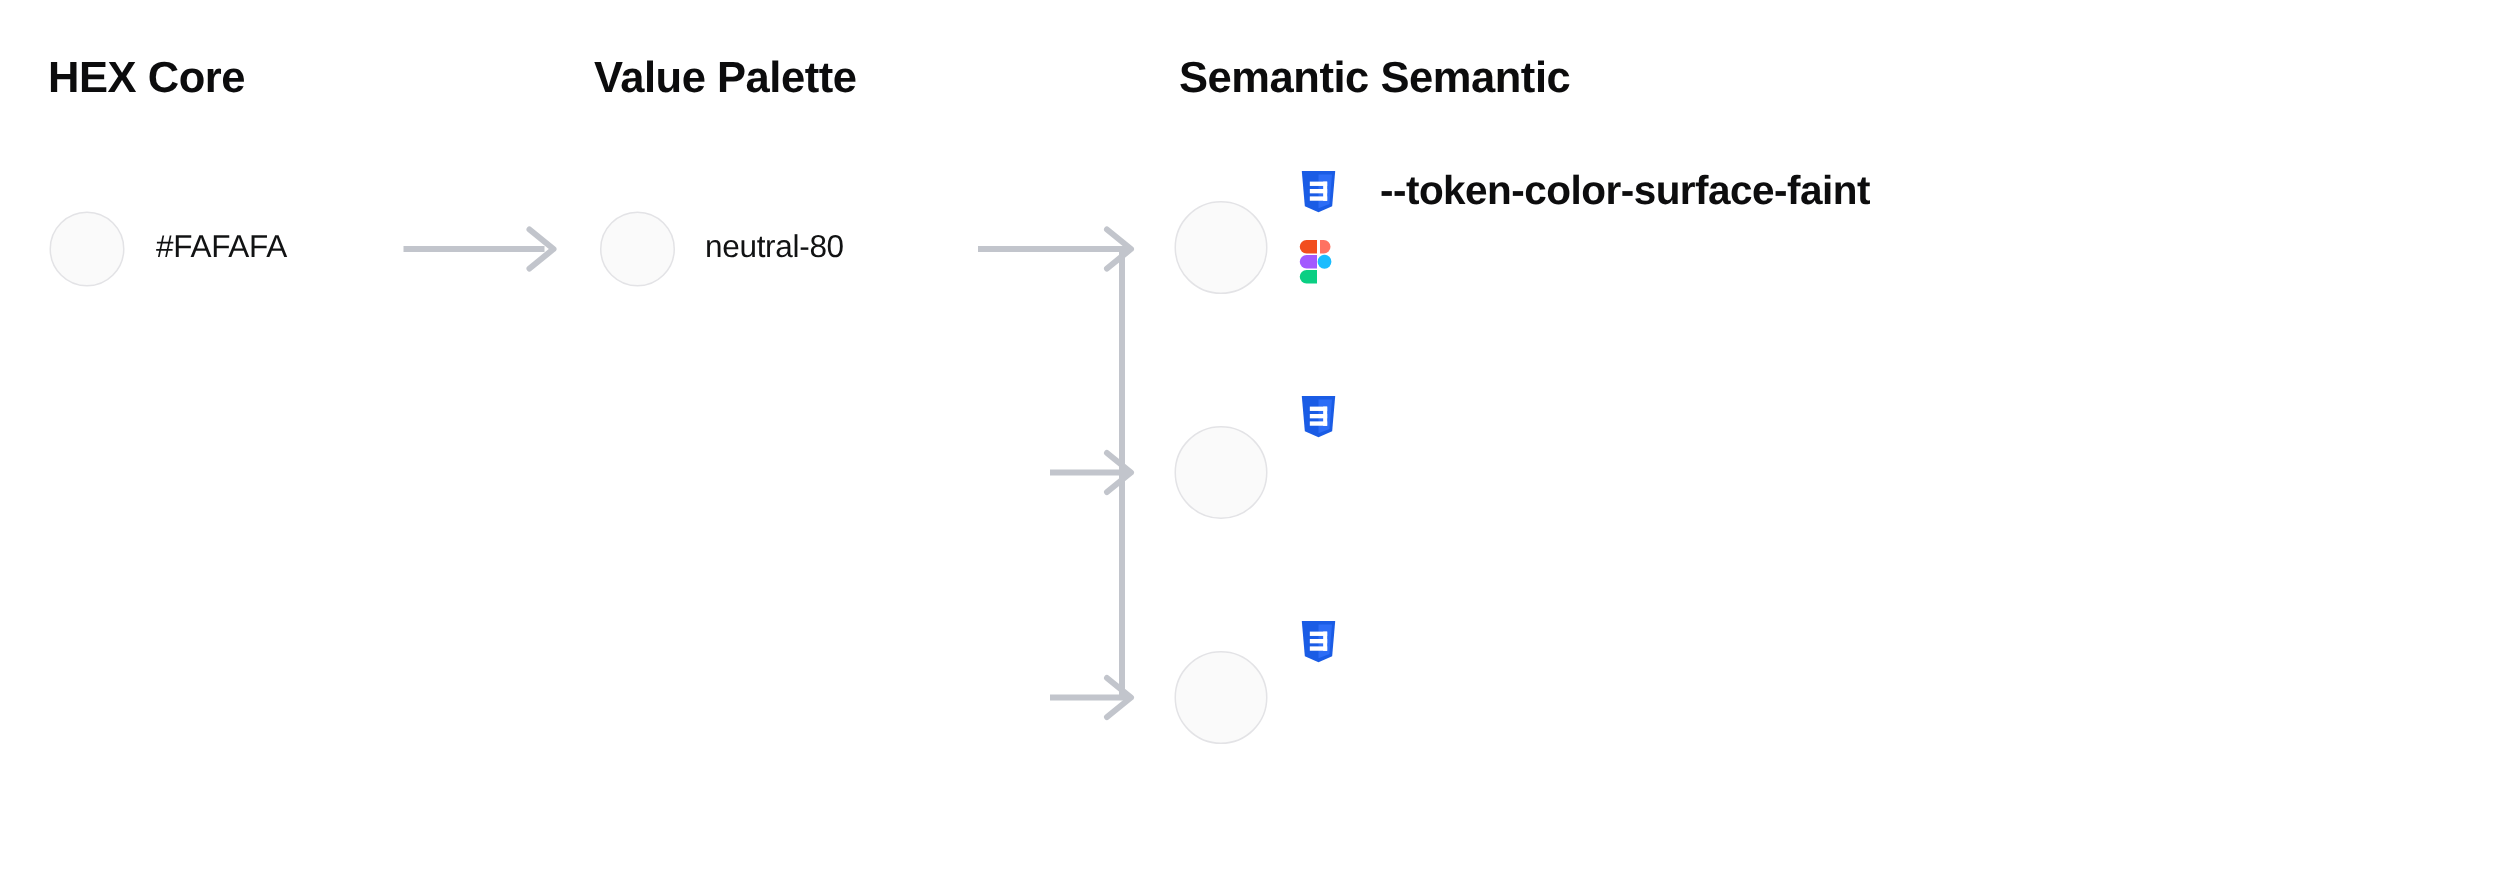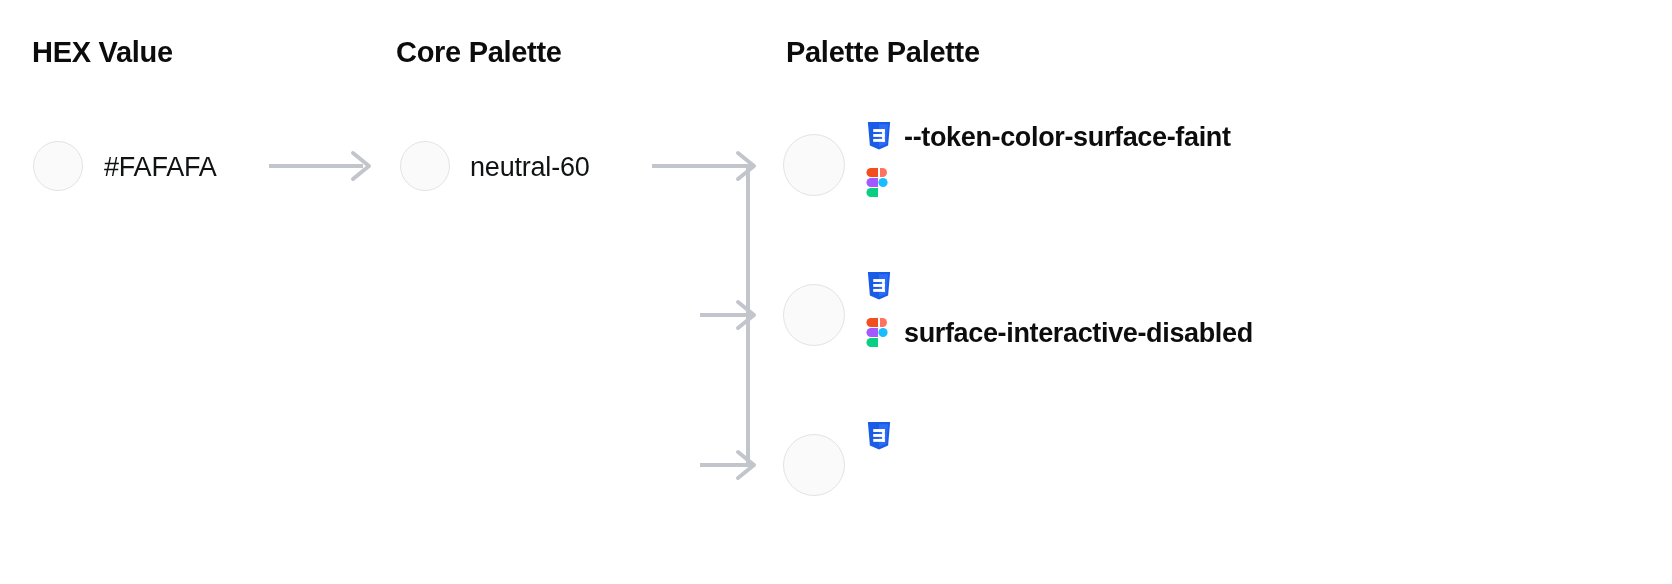--- a/index.html
+++ b/index.html
@@ -51,21 +51,21 @@
   #swatch-hex   { left: 33px;  top: 141px; }
   #swatch-core  { left: 400px; top: 141px; }
 
   #swatch-sem-0 { left: 783px; top: 134px; }
   #swatch-sem-1 { left: 783px; top: 284px; }
   #swatch-sem-2 { left: 783px; top: 434px; }
 
   
   .value-label {
     position: absolute;
-    font-size: 27px;
+    font-size: 21px;
     font-family: "Liberation Sans", sans-serif;
     color: #111213;
     white-space: nowrap;
     line-height: 1;
     letter-spacing: -0.2px;
   }
   #label-hex  { left: 104px; top: 154px; }
   #label-core { left: 470px; top: 154px; }
 
   
@@ -83,23 +83,23 @@
     position: absolute;
     left: 866px;
     width: 760px;
   }
   #sem-row-0 { top: 114px; }
   #sem-row-1 { top: 264px; }
   #sem-row-2 { top: 414px; }
 
   .token-line {
     display: flex;
-    align-items: center;
+    align-items: flex-start;
     height: 46px;
-    gap: 12px;
+    gap: 28px;
   }
 
   .icon {
     flex: 0 0 auto;
     width: 26px;
     height: 30px;
     display: block;
   }
 
   .token-text {
@@ -110,32 +110,32 @@
     white-space: nowrap;
     letter-spacing: -0.35px;
     line-height: 1;
   }
 </style>
 </head>
 <body>
 
 <div class="stage">
 
-  <div class="col-heading" id="heading-hex">HEX Value</div>
-  <div class="col-heading" id="heading-core">Core Palette</div>
-  <div class="col-heading" id="heading-sem">Palette Palette</div>
+  <div class="col-heading" id="heading-hex">HEX Core</div>
+  <div class="col-heading" id="heading-core">Value Palette</div>
+  <div class="col-heading" id="heading-sem">Semantic Semantic</div>
 
   <div class="swatch small" id="swatch-hex"></div>
   <div class="swatch small" id="swatch-core"></div>
   <div class="swatch large" id="swatch-sem-0"></div>
   <div class="swatch large" id="swatch-sem-1"></div>
   <div class="swatch large" id="swatch-sem-2"></div>
 
   <div class="value-label" id="label-hex">#FAFAFA</div>
-  <div class="value-label" id="label-core">neutral-60</div>
+  <div class="value-label" id="label-core">neutral-80</div>
 
   <svg id="connectors" viewBox="0 0 1672 584">
 
     <g>
       <line x1="269" y1="166" x2="363" y2="166" stroke="#C2C5CC" stroke-width="4" stroke-linecap="butt"></line>
       <polyline points="353,153 369,166 353,179" fill="none" stroke="#C2C5CC" stroke-width="4" stroke-linecap="round" stroke-linejoin="round"></polyline>
     </g>
 
     <g>
 
@@ -185,30 +185,20 @@
     <div class="token-line">
       <svg class="icon" viewBox="0 0 24 28">
         <path d="M1.6 0 L22.4 0 L20.5 22 L12 25.6 L3.5 22 Z" fill="#1A5CE5"></path>
         <path d="M12 2.2 L20.4 2.2 L18.8 20.6 L12 23.2 Z" fill="#2D6DF6"></path>
         <rect x="6.6" y="6.6" width="10.8" height="2.7" fill="#ffffff"></rect>
         <rect x="6.6" y="11.2" width="10.8" height="2.7" fill="#ffffff"></rect>
         <rect x="6.6" y="15.8" width="10.8" height="2.7" fill="#ffffff"></rect>
         <rect x="14.9" y="6.6" width="2.5" height="12" fill="#ffffff"></rect>
       </svg>
     </div>
-    <div class="token-line">
-      <svg class="icon" viewBox="0 0 24 30">
-        <path d="M4 0 h7 v9 H4 a4.5 4.5 0 0 1 0-9 z" fill="#F24E1E"></path>
-        <path d="M13 0 h2.5 a4.5 4.5 0 0 1 0 9 H13 z" fill="#FF7262"></path>
-        <path d="M4 10 h7 v9 H4 a4.5 4.5 0 0 1 0-9 z" fill="#A259FF"></path>
-        <circle cx="16" cy="14.5" r="4.6" fill="#1ABCFE"></circle>
-        <path d="M4 20 h7 v9 H4 a4.5 4.5 0 0 1 0-9 z" fill="#0ACF83"></path>
-      </svg>
-      <span class="token-text">surface-interactive-disabled</span>
-    </div>
   </div>
 
   <div class="sem-row" id="sem-row-2">
     <div class="token-line">
       <svg class="icon" viewBox="0 0 24 28">
         <path d="M1.6 0 L22.4 0 L20.5 22 L12 25.6 L3.5 22 Z" fill="#1A5CE5"></path>
         <path d="M12 2.2 L20.4 2.2 L18.8 20.6 L12 23.2 Z" fill="#2D6DF6"></path>
         <rect x="6.6" y="6.6" width="10.8" height="2.7" fill="#ffffff"></rect>
         <rect x="6.6" y="11.2" width="10.8" height="2.7" fill="#ffffff"></rect>
         <rect x="6.6" y="15.8" width="10.8" height="2.7" fill="#ffffff"></rect>

